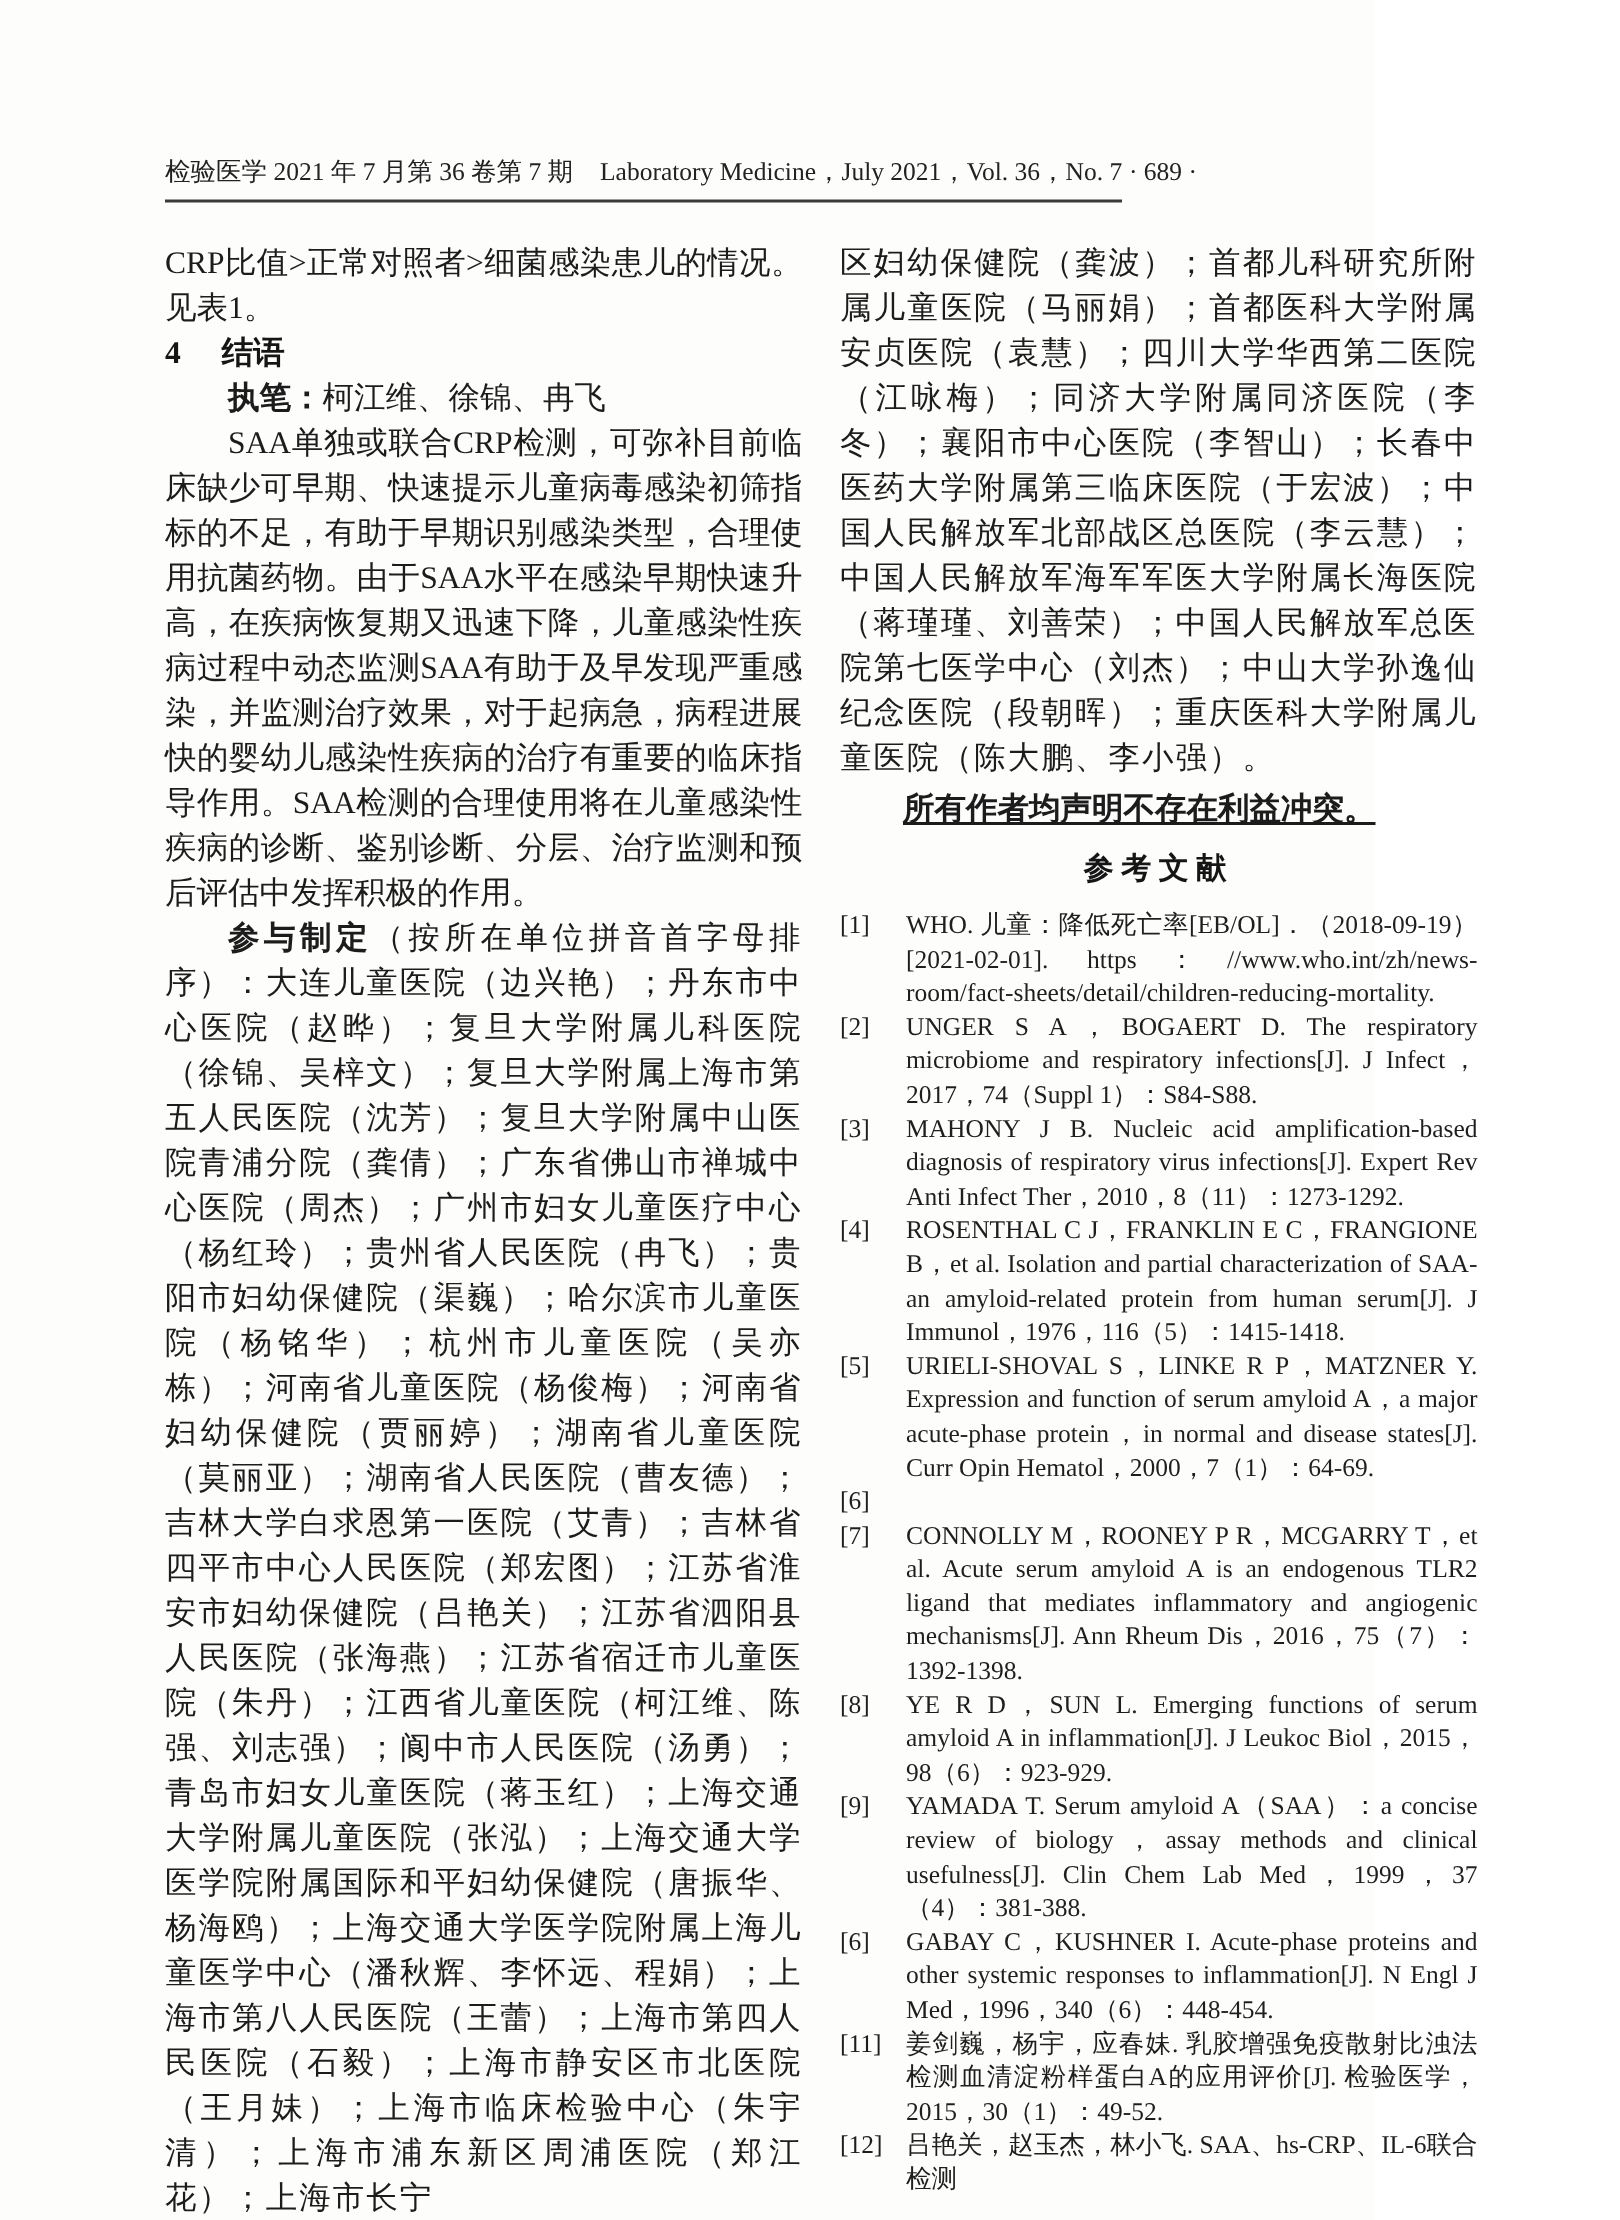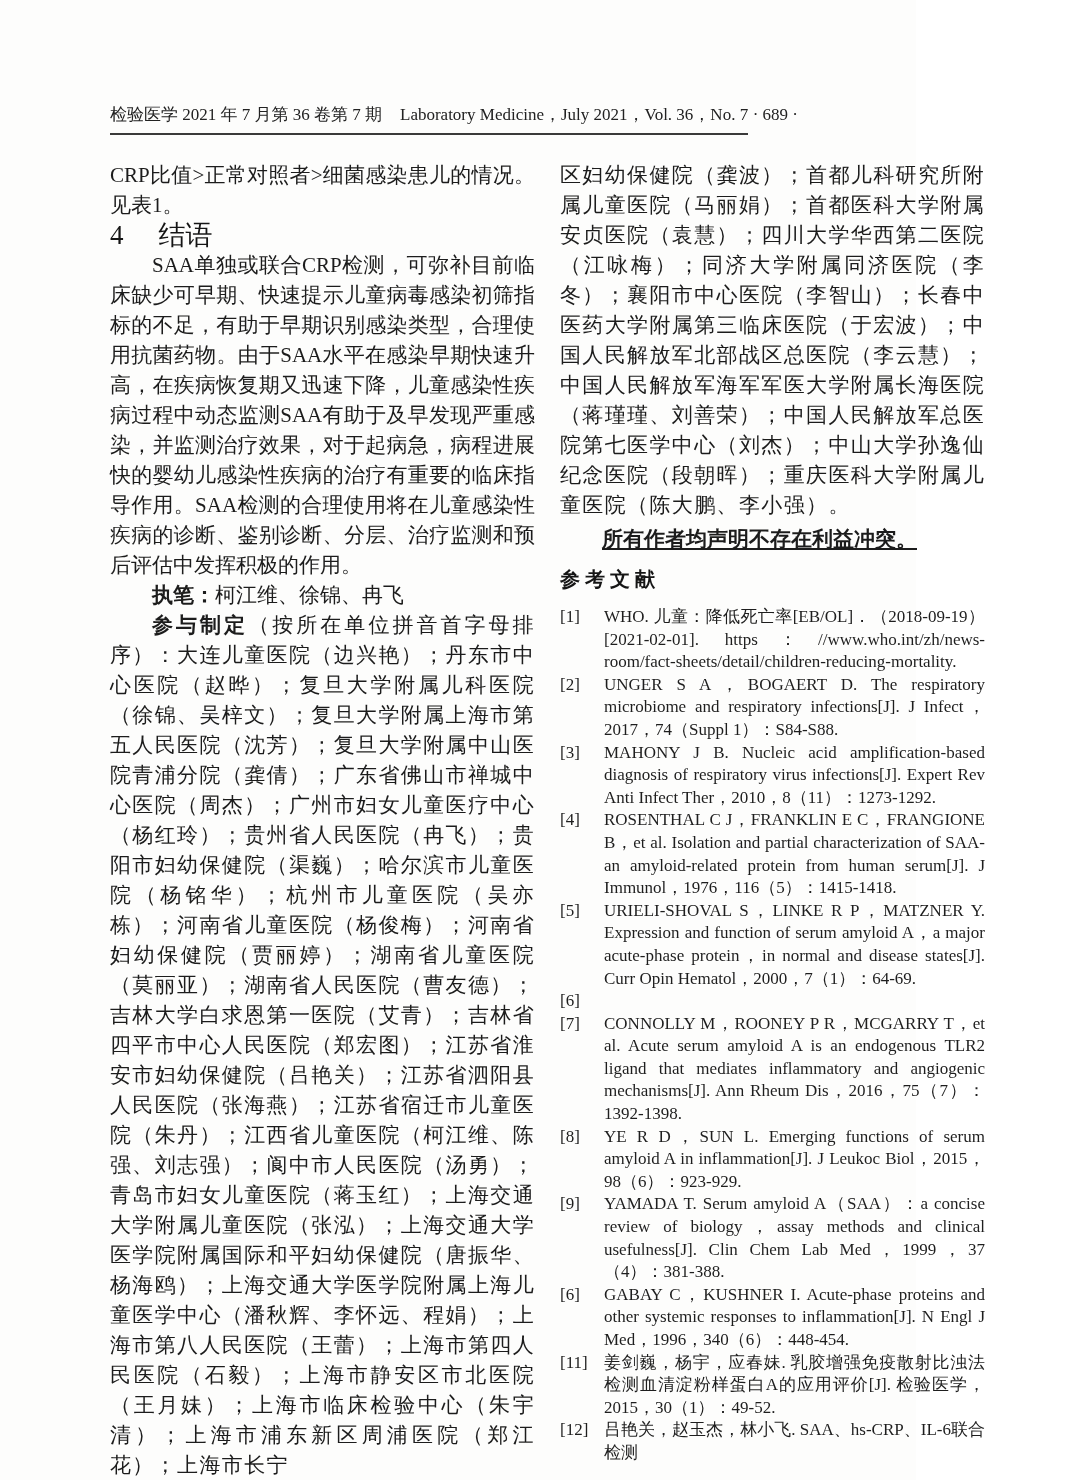--- a/index.html
+++ b/index.html
@@ -24,28 +24,28 @@
   .col{width:425px;flex:none;}
   
   .body-text{
     margin:0;font-size:21px;line-height:30px;text-align:justify;
     text-justify:inter-ideograph;color:#1c1c1c;
   }
   .indent{text-indent:2em;}
   .spaced{letter-spacing:0.065em;}
   .bold{font-weight:700;}
   .section-heading{
-    margin:0;font-size:27px;line-height:30px;font-weight:400;color:#151515;
+    margin:0;font-size:21px;line-height:30px;font-weight:700;color:#151515;
   }
   .section-heading .sec-no{margin-right:1.3em;}
   .conflict{margin-top:4px;text-decoration:underline;}
   
   .ref-heading{
     margin:8px 0 10px 0;font-size:20px;line-height:34px;font-weight:700;
-    letter-spacing:0.25em;color:#151515;
+    text-align:center;letter-spacing:0.25em;color:#151515;
   }
   .references{list-style:none;margin:0;padding:0;}
   .ref-item{display:flex;font-size:17px;line-height:22.6px;color:#1e1e1e;}
   .ref-no{width:44px;flex:none;}
   .ref-text{flex:1;text-align:justify;overflow-wrap:break-word;}
 </style>
 </head>
 <body>
 
 <div class="page">
@@ -57,24 +57,24 @@
     <span class="page-no">· 689 ·</span>
   </header>
 
   <main class="columns">
 
     <section class="col">
       <p class="body-text">CRP比值&gt;正常对照者&gt;细菌感染患儿的情况。见表1。</p>
       <h2 class="section-heading">
         <span class="sec-no">4</span><span>结语</span>
       </h2>
-      <p class="body-text indent">SAA单独或联合CRP检测，可弥补目前临床缺少可早期、快速提示儿童病毒感染初筛指标的不足，有助于早期识别感染类型，合理使用抗菌药物。由于SAA水平在感染早期快速升高，在疾病恢复期又迅速下降，儿童感染性疾病过程中动态监测SAA有助于及早发现严重感染，并监测治疗效果，对于起病急，病程进展快的婴幼儿感染性疾病的治疗有重要的临床指导作用。SAA检测的合理使用将在儿童感染性疾病的诊断、鉴别诊断、分层、治疗监测和预后评估中发挥积极的作用。</p>
       <p class="body-text indent">
         <b>执笔：</b><span>柯江维、徐锦、冉飞</span>
       </p>
+      <p class="body-text indent">SAA单独或联合CRP检测，可弥补目前临床缺少可早期、快速提示儿童病毒感染初筛指标的不足，有助于早期识别感染类型，合理使用抗菌药物。由于SAA水平在感染早期快速升高，在疾病恢复期又迅速下降，儿童感染性疾病过程中动态监测SAA有助于及早发现严重感染，并监测治疗效果，对于起病急，病程进展快的婴幼儿感染性疾病的治疗有重要的临床指导作用。SAA检测的合理使用将在儿童感染性疾病的诊断、鉴别诊断、分层、治疗监测和预后评估中发挥积极的作用。</p>
       <p class="body-text indent spaced">
         <b>参与制定</b><span>（按所在单位拼音首字母排序）：大连儿童医院（边兴艳）；丹东市中心医院（赵晔）；复旦大学附属儿科医院（徐锦、吴梓文）；复旦大学附属上海市第五人民医院（沈芳）；复旦大学附属中山医院青浦分院（龚倩）；广东省佛山市禅城中心医院（周杰）；广州市妇女儿童医疗中心（杨红玲）；贵州省人民医院（冉飞）；贵阳市妇幼保健院（渠巍）；哈尔滨市儿童医院（杨铭华）；杭州市儿童医院（吴亦栋）；河南省儿童医院（杨俊梅）；河南省妇幼保健院（贾丽婷）；湖南省儿童医院（莫丽亚）；湖南省人民医院（曹友德）；吉林大学白求恩第一医院（艾青）；吉林省四平市中心人民医院（郑宏图）；江苏省淮安市妇幼保健院（吕艳关）；江苏省泗阳县人民医院（张海燕）；江苏省宿迁市儿童医院（朱丹）；江西省儿童医院（柯江维、陈强、刘志强）；阆中市人民医院（汤勇）；青岛市妇女儿童医院（蒋玉红）；上海交通大学附属儿童医院（张泓）；上海交通大学医学院附属国际和平妇幼保健院（唐振华、杨海鸥）；上海交通大学医学院附属上海儿童医学中心（潘秋辉、李怀远、程娟）；上海市第八人民医院（王蕾）；上海市第四人民医院（石毅）；上海市静安区市北医院（王月妹）；上海市临床检验中心（朱宇清）；上海市浦东新区周浦医院（郑江花）；上海市长宁</span>
       </p>
     </section>
 
     <section class="col">
       <p class="body-text spaced">区妇幼保健院（龚波）；首都儿科研究所附属儿童医院（马丽娟）；首都医科大学附属安贞医院（袁慧）；四川大学华西第二医院（江咏梅）；同济大学附属同济医院（李冬）；襄阳市中心医院（李智山）；长春中医药大学附属第三临床医院（于宏波）；中国人民解放军北部战区总医院（李云慧）；中国人民解放军海军军医大学附属长海医院（蒋瑾瑾、刘善荣）；中国人民解放军总医院第七医学中心（刘杰）；中山大学孙逸仙纪念医院（段朝晖）；重庆医科大学附属儿童医院（陈大鹏、李小强）。</p>
       <p class="body-text indent bold conflict">所有作者均声明不存在利益冲突。</p>
       <h3 class="ref-heading">参考文献</h3>
       <ol class="references">

